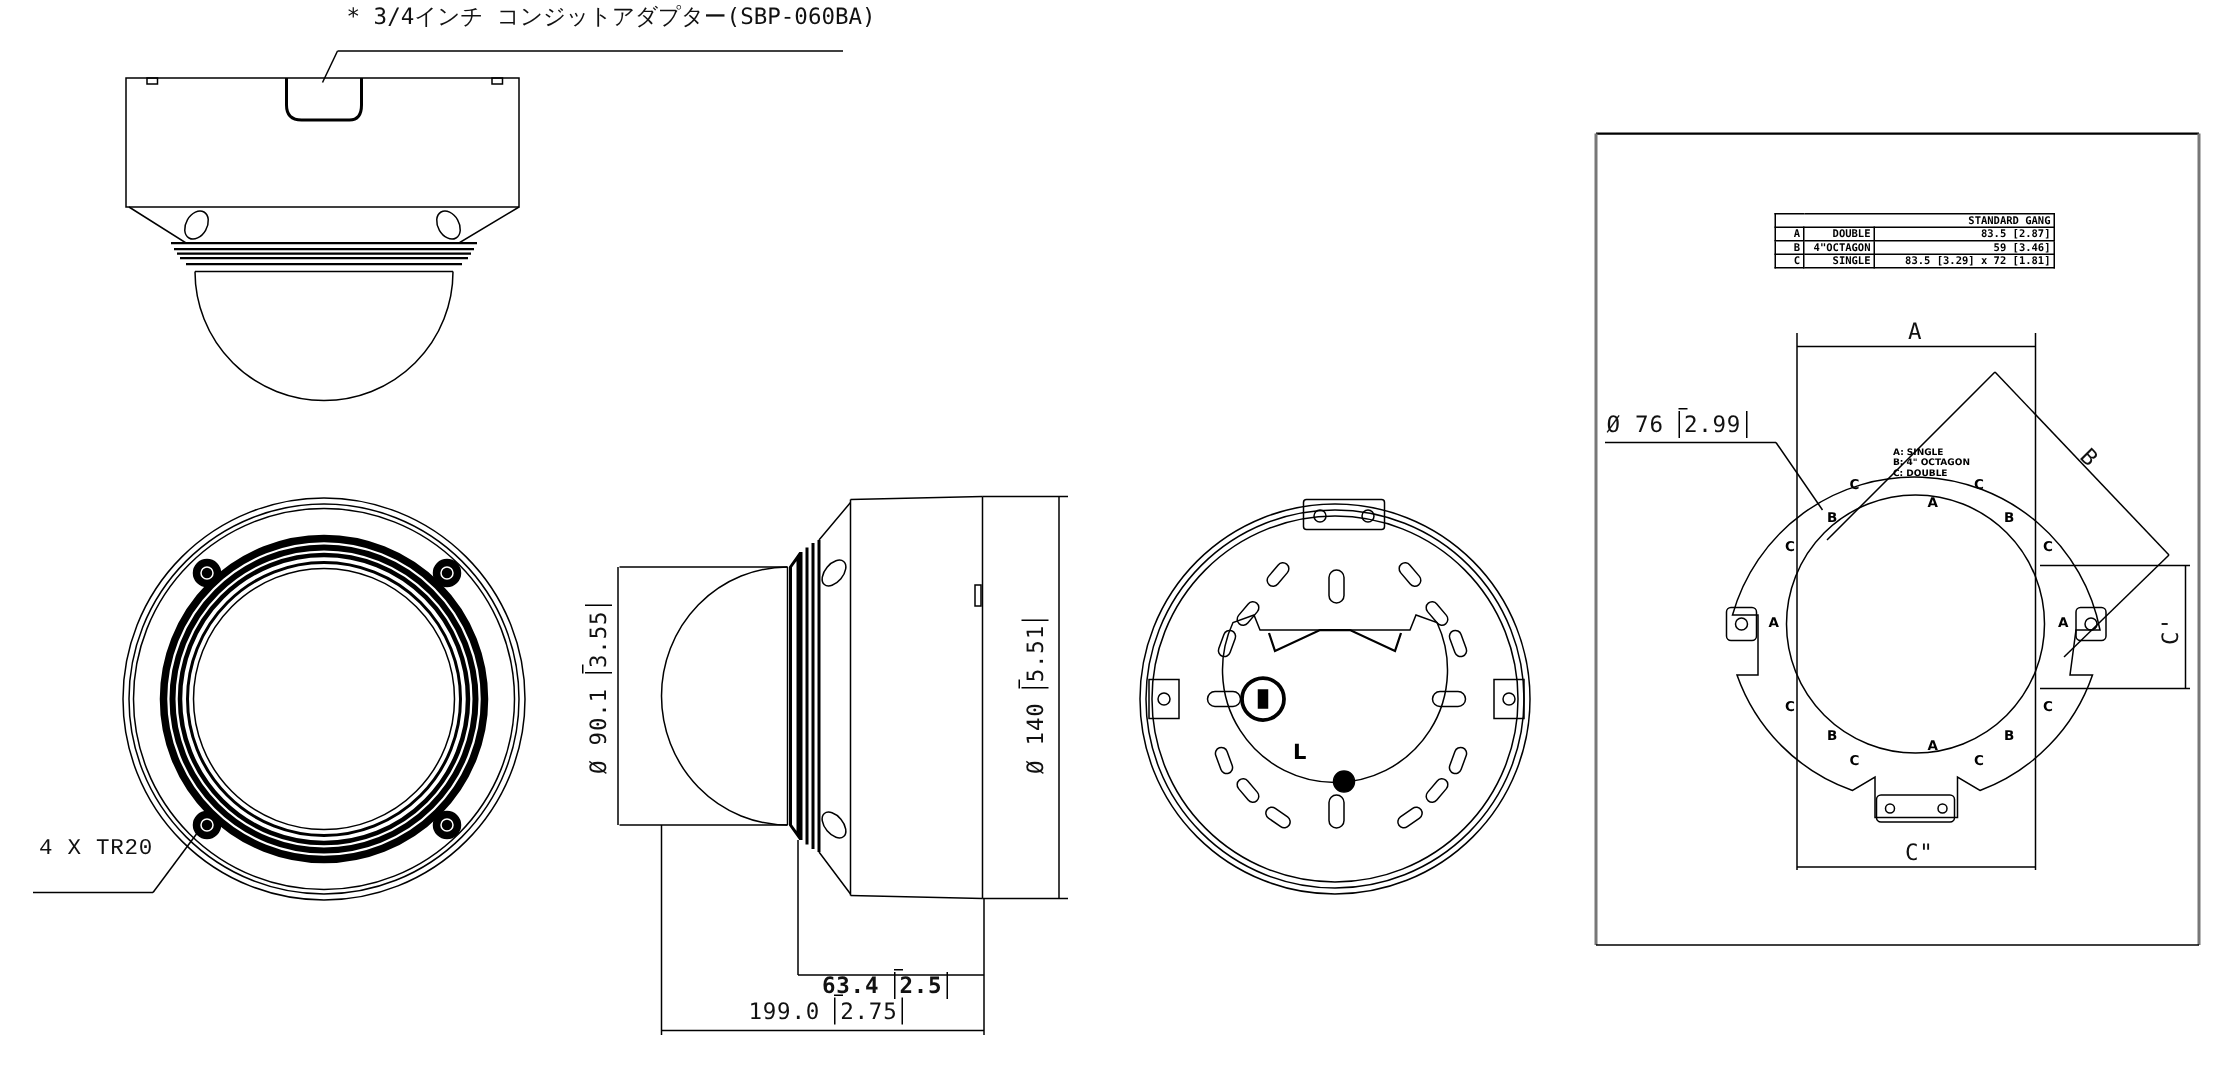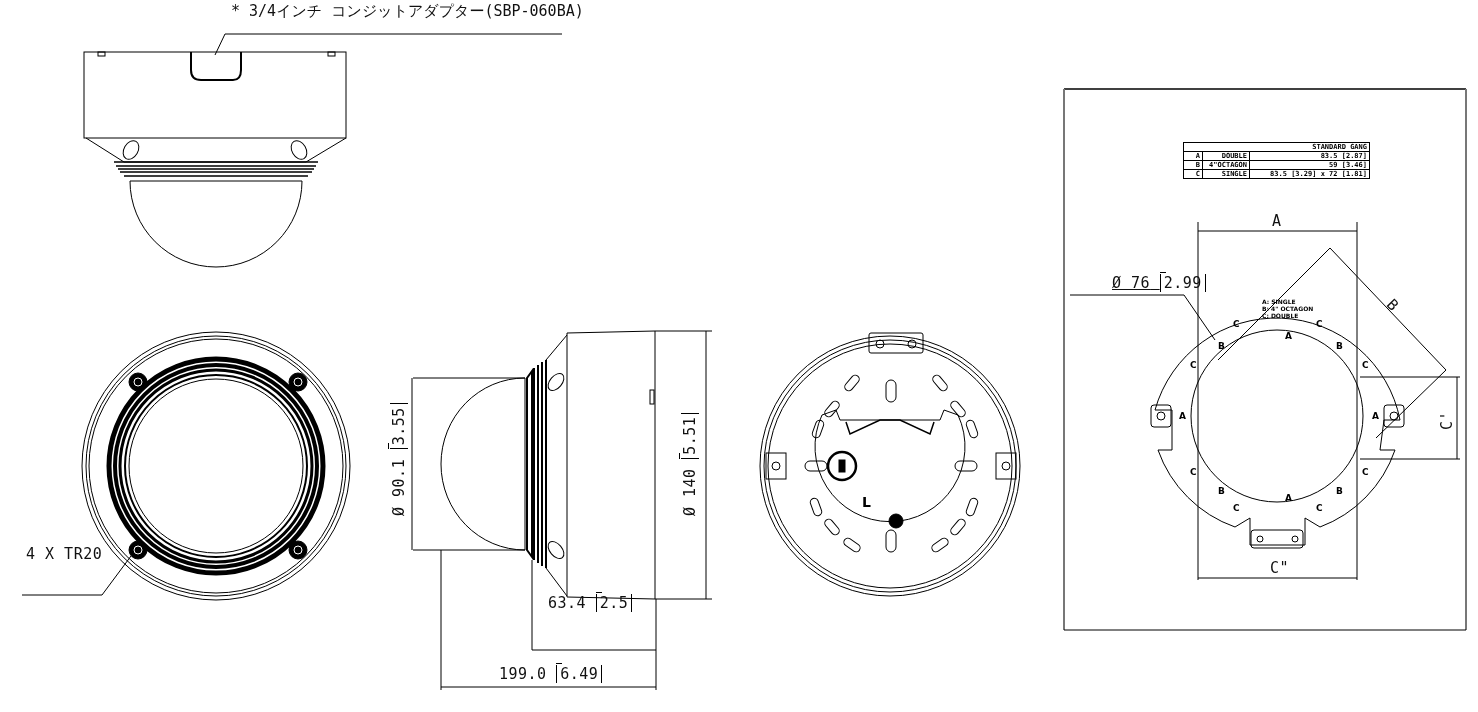--- a/index.html
+++ b/index.html
@@ -147,37 +147,37 @@
     <line x1="1376" y1="438" x2="1446" y2="370"></line>
     <line x1="1360" y1="377" x2="1460" y2="377"></line>
     <line x1="1360" y1="459" x2="1460" y2="459"></line>
     <line x1="1457" y1="377" x2="1457" y2="459"></line>
     <line x1="1070" y1="295" x2="1184" y2="295"></line>
     <line x1="1184" y1="295" x2="1215" y2="340"></line>
   </g>
 </svg>
 
 <div class="lbl" style="left:231px; top:2px; font-size:15px;">* 3/4インチ コンジットアダプター(SBP-060BA)</div>
-<div class="lbl dim" style="left:26px; top:545px;">4 X TR20</div>
+<div class="lbl dim" style="left:26px; top:557px;font-family:Liberation Mono, monospace;">4 X TR20</div>
 
 <div class="lbl dim vert" style="left:390px; top:516px;">
   <span>Ø 90.1</span>
   <span class="bracket">3.55</span>
 </div>
 <div class="lbl dim vert" style="left:681px; top:516px;">
   <span>Ø 140</span>
   <span class="bracket">5.51</span>
 </div>
-<div class="lbl dim" style="left:548px; top:594px;">
+<div class="lbl dim" style="left:548px; top:648px;font-weight:bold;">
   <span>63.4</span>
   <span class="bracket">2.5</span>
 </div>
 <div class="lbl dim" style="left:499px; top:665px;">
   <span>199.0</span>
-  <span class="bracket">6.49</span>
+  <span class="bracket">2.75</span>
 </div>
 
 <div class="tag" style="left:862px; top:494px; font-size:14px;">L</div>
 
 <table class="gang">
   <tbody>
       <tr>
         <td colspan="3">STANDARD GANG</td>
       </tr>
   <tr>
@@ -191,21 +191,21 @@
     <td>59 [3.46]</td>
   </tr>
   <tr>
     <td>C</td>
     <td>SINGLE</td>
     <td>83.5 [3.29] x 72 [1.81]</td>
   </tr>
 </tbody>
   </table>
 
-<div class="lbl dim" style="left:1112px; top:274px;text-decoration:underline;">
+<div class="lbl dim" style="left:1071px; top:274px;">
   <span>Ø 76</span>
   <span class="bracket">2.99</span>
 </div>
 <div class="lbl dim" style="left:1272px; top:212px;">A</div>
 <div class="lbl dim" style="left:1388px; top:296px; transform:rotate(45deg);">B</div>
 <div class="lbl dim" style="left:1438px; top:430px; transform:rotate(-90deg); transform-origin:left top;">C'</div>
 <div class="lbl dim" style="left:1270px; top:559px;">C"</div>
 
 <div class="mini" style="left:1262px; top:298px;">
   <div>A: SINGLE</div>

